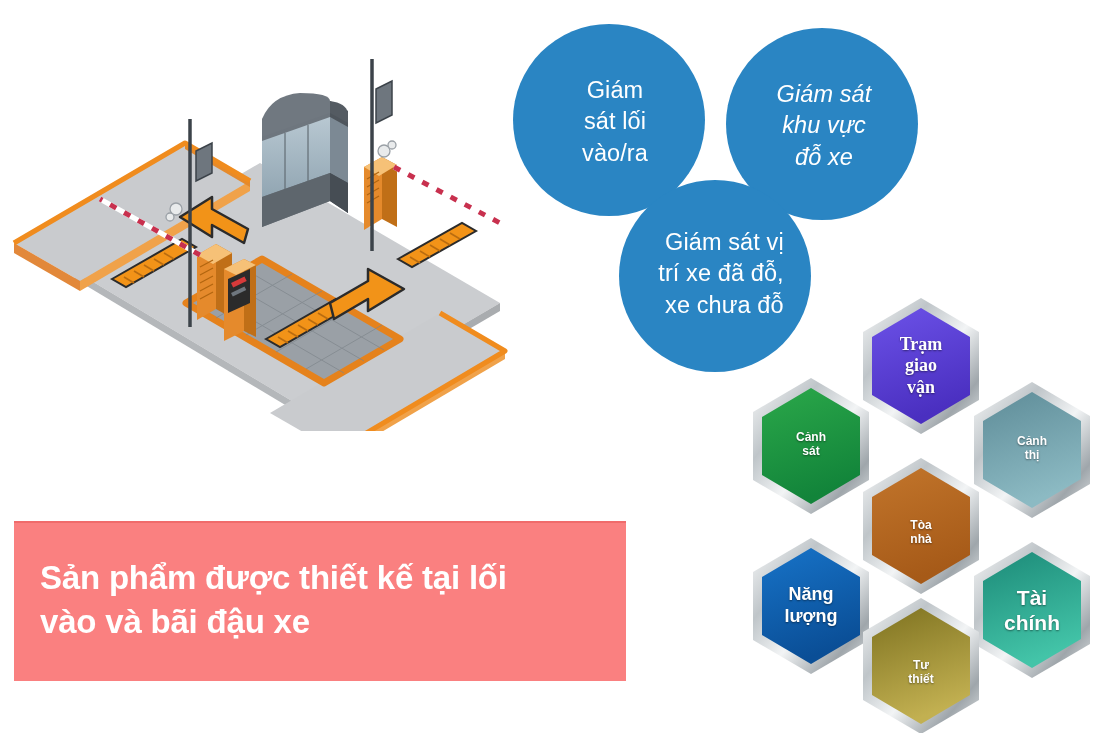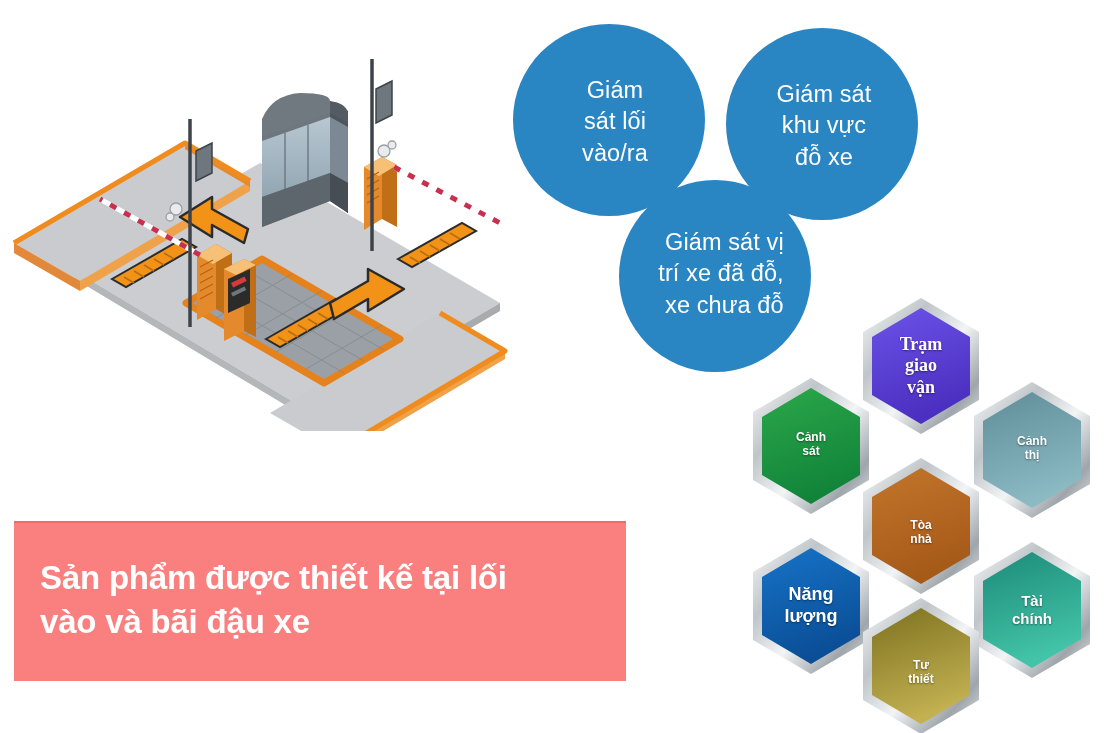--- a/index.html
+++ b/index.html
@@ -54,21 +54,21 @@
     line-height: 1.33;
     font-weight: 400;
     letter-spacing: 0.1px;
   }
   .circle .ctext { padding: 0 8px; white-space: pre-line; }
 
   #circle-entry  { left: 8px;   top: 8px;   width: 192px; height: 192px; }
   #circle-area   { left: 221px; top: 12px;  width: 192px; height: 192px; }
   #circle-spot   { left: 114px; top: 164px; width: 192px; height: 192px; text-align: right; }
   #circle-entry .ctext  { transform: translate(6px, 2px); }
-  #circle-area  .ctext  { transform: translate(2px, 2px); }
+  #circle-area  .ctext  { transform: translate(2px, 2px); font-style: italic; }
   #circle-spot  .ctext  { transform: translate(6px, -2px); }
 
   
   #banner {
     position: absolute;
     left: 14px;
     top: 505px;
     width: 612px;
     height: 160px;
     background: #FA8080;
@@ -128,21 +128,21 @@
   #hex-building { left: 124px; top: 160px; }
   #hex-energy   { left: 14px;  top: 240px; }
   #hex-finance  { left: 235px; top: 244px; }
   #hex-justice  { left: 124px; top: 300px; }
 
   #hex-transit  .hlabel { font-size: 18px; }
   #hex-justice  .hlabel { transform: translateY(6px); }
   #hex-building .hlabel { transform: translateY(6px); }
   #hex-market   .hlabel { transform: translateY(-2px); }
   #hex-energy   .hlabel { font-size: 18px; padding: 0 7px; }
-  #hex-finance  .hlabel { font-size: 15px; padding: 0 7px; }
+  #hex-finance  .hlabel { font-size: 21px; padding: 0 7px; }
   #hex-police   .hlabel { transform: translateY(-2px); }
 </style>
 </head>
 <body>
 
 <div id="slide">
 
   <div id="illustration">
     <svg viewBox="0 0 520 390" xmlns="http://www.w3.org/2000/svg">
       <defs>

